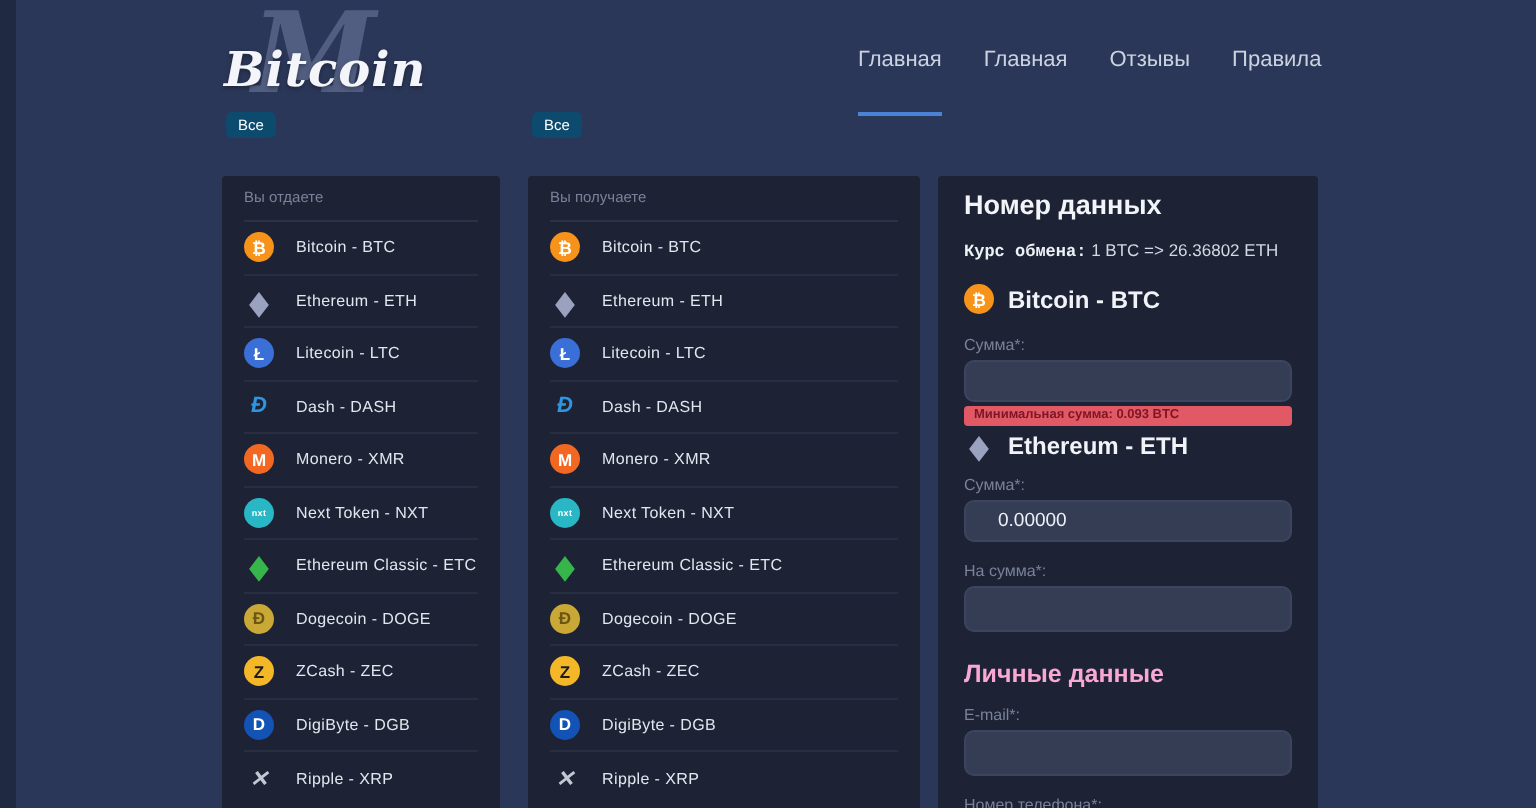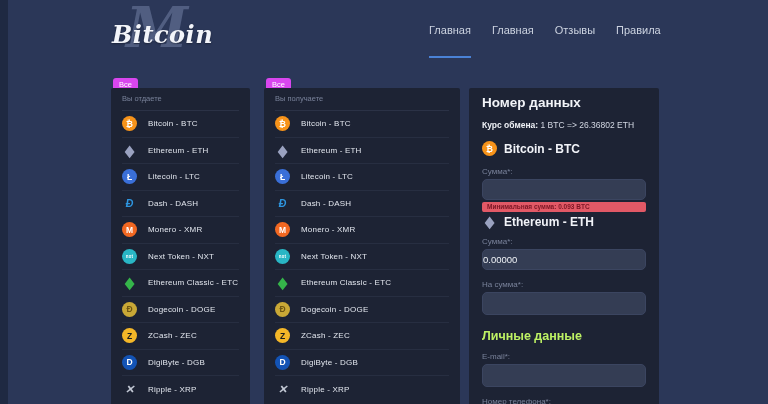--- a/index.html
+++ b/index.html
@@ -10,21 +10,21 @@
 
   
   .logo { position:absolute; left:112px; top:4px; width:120px; height:52px; cursor:pointer; }
   .logo-mark { position:absolute; left:14px; top:-10px; font-family:"DejaVu Serif", serif; font-style:italic; font-size:56px; font-weight:bold; color:rgba(168,185,224,0.30); }
   .logo-text { position:absolute; left:0; top:16px; font-family:"DejaVu Serif", serif; font-style:italic; font-weight:bold; font-size:24px; color:#f3f5fa; letter-spacing:0.5px; text-shadow:0 1px 2px rgba(0,0,0,0.35); }
   nav { position:absolute; left:429px; top:24px; display:flex; gap:21px; }
   nav a { font-size:11px; color:#ccd3e0; text-decoration:none; padding-bottom:20px; cursor:pointer; }
   nav a.active { border-bottom:2px solid #4a82d6; }
 
   
-  .all-btn { position:absolute; top:78px; height:13px; line-height:12px; padding:0 6px; font-size:7.5px; color:#fff; background:#d946ef; border:none; border-radius:3px; cursor:pointer; }
+  .all-btn { position:absolute; top:56px; height:13px; line-height:12px; padding:0 6px; font-size:7.5px; color:#fff; background:#0c4a6e; border:none; border-radius:3px; cursor:pointer; }
   .all-btn.b1 { left:113px; } .all-btn.b2 { left:266px; }
 
   
   .panel { position:absolute; top:88px; height:340px; background:#1d2334; border-radius:2px; }
   .panel.give    { left:111px; width:139px; }
   .panel.receive { left:264px; width:196px; }
   .panel.form    { left:469px; width:190px; }
   .panel-title { margin:0 11px; padding:6px 0 7px 0; font-size:7.5px; color:#79829a; border-bottom:1px solid #2b3246; }
   .coin-list { list-style:none; }
   .coin-list li { display:flex; align-items:center; gap:11px; height:26.5px; margin:0 11px; border-bottom:1px solid #272e41; cursor:pointer; }
@@ -33,29 +33,29 @@
   .coin-icon { width:15px; height:15px; flex:0 0 15px; display:flex; align-items:center; justify-content:center; font-weight:bold; }
   .coin-icon.circle { border-radius:50%; font-size:8.5px; }
   .coin-icon.diamond { font-size:12px; transform:scaleY(1.3); background:none !important; }
   .coin-icon.plain { font-size:11px; font-style:italic; background:none !important; }
   .coin-icon.tiny { font-size:4.5px; letter-spacing:0.2px; }
 
   
   .form-inner { padding:7px 13px 0 13px; }
   .form-title { font-size:13.5px; font-weight:bold; color:#f2f4f8; margin-bottom:10px; }
   .rate { font-size:8.5px; color:#d3d8e3; margin-bottom:11px; }
-  .rate b { color:#eef1f6; }
+  .rate b { color:#eef1f6;font-family:Liberation Mono, monospace; }
   .cur-head { display:flex; align-items:center; gap:7px; margin-bottom:11px; }
   .cur-head .coin-icon { width:15px; height:15px; }
   .cur-name { font-size:12px; font-weight:bold; color:#f1f3f8; }
   .f-label { font-size:8px; color:#79829a; margin-bottom:3px; }
-  .f-input { width:100%; height:21px; background:#343d54; border:1px solid #3b4560; border-radius:5px; color:#eef1f5; font-size:9.5px; padding:0 0; outline:none; }
+  .f-input { width:100%; height:21px; background:#343d54; border:1px solid #3b4560; border-radius:5px; color:#eef1f5; font-size:9.5px; padding:0 16px; outline:none; }
   .f-input.tall { height:23px; }
   .warn { margin-top:2px; height:10px; line-height:10px; background:#e25966; border-radius:2px; font-size:6.5px; font-weight:bold; color:#7c1624; padding-left:5px; overflow:hidden; } .sec-gap2 { height:10px; }
-  .sub-title { font-size:12.5px; font-weight:bold; color:#bef264; margin:14px 0 9px 0; }
+  .sub-title { font-size:12.5px; font-weight:bold; color:#f9a8d4; margin:14px 0 9px 0; }
 </style>
 </head>
 <body>
 
 <div class="page">
   <div class="edge"></div>
 
   <div class="logo">
     <span class="logo-mark">M</span>
     <span class="logo-text">Bitcoin</span>

